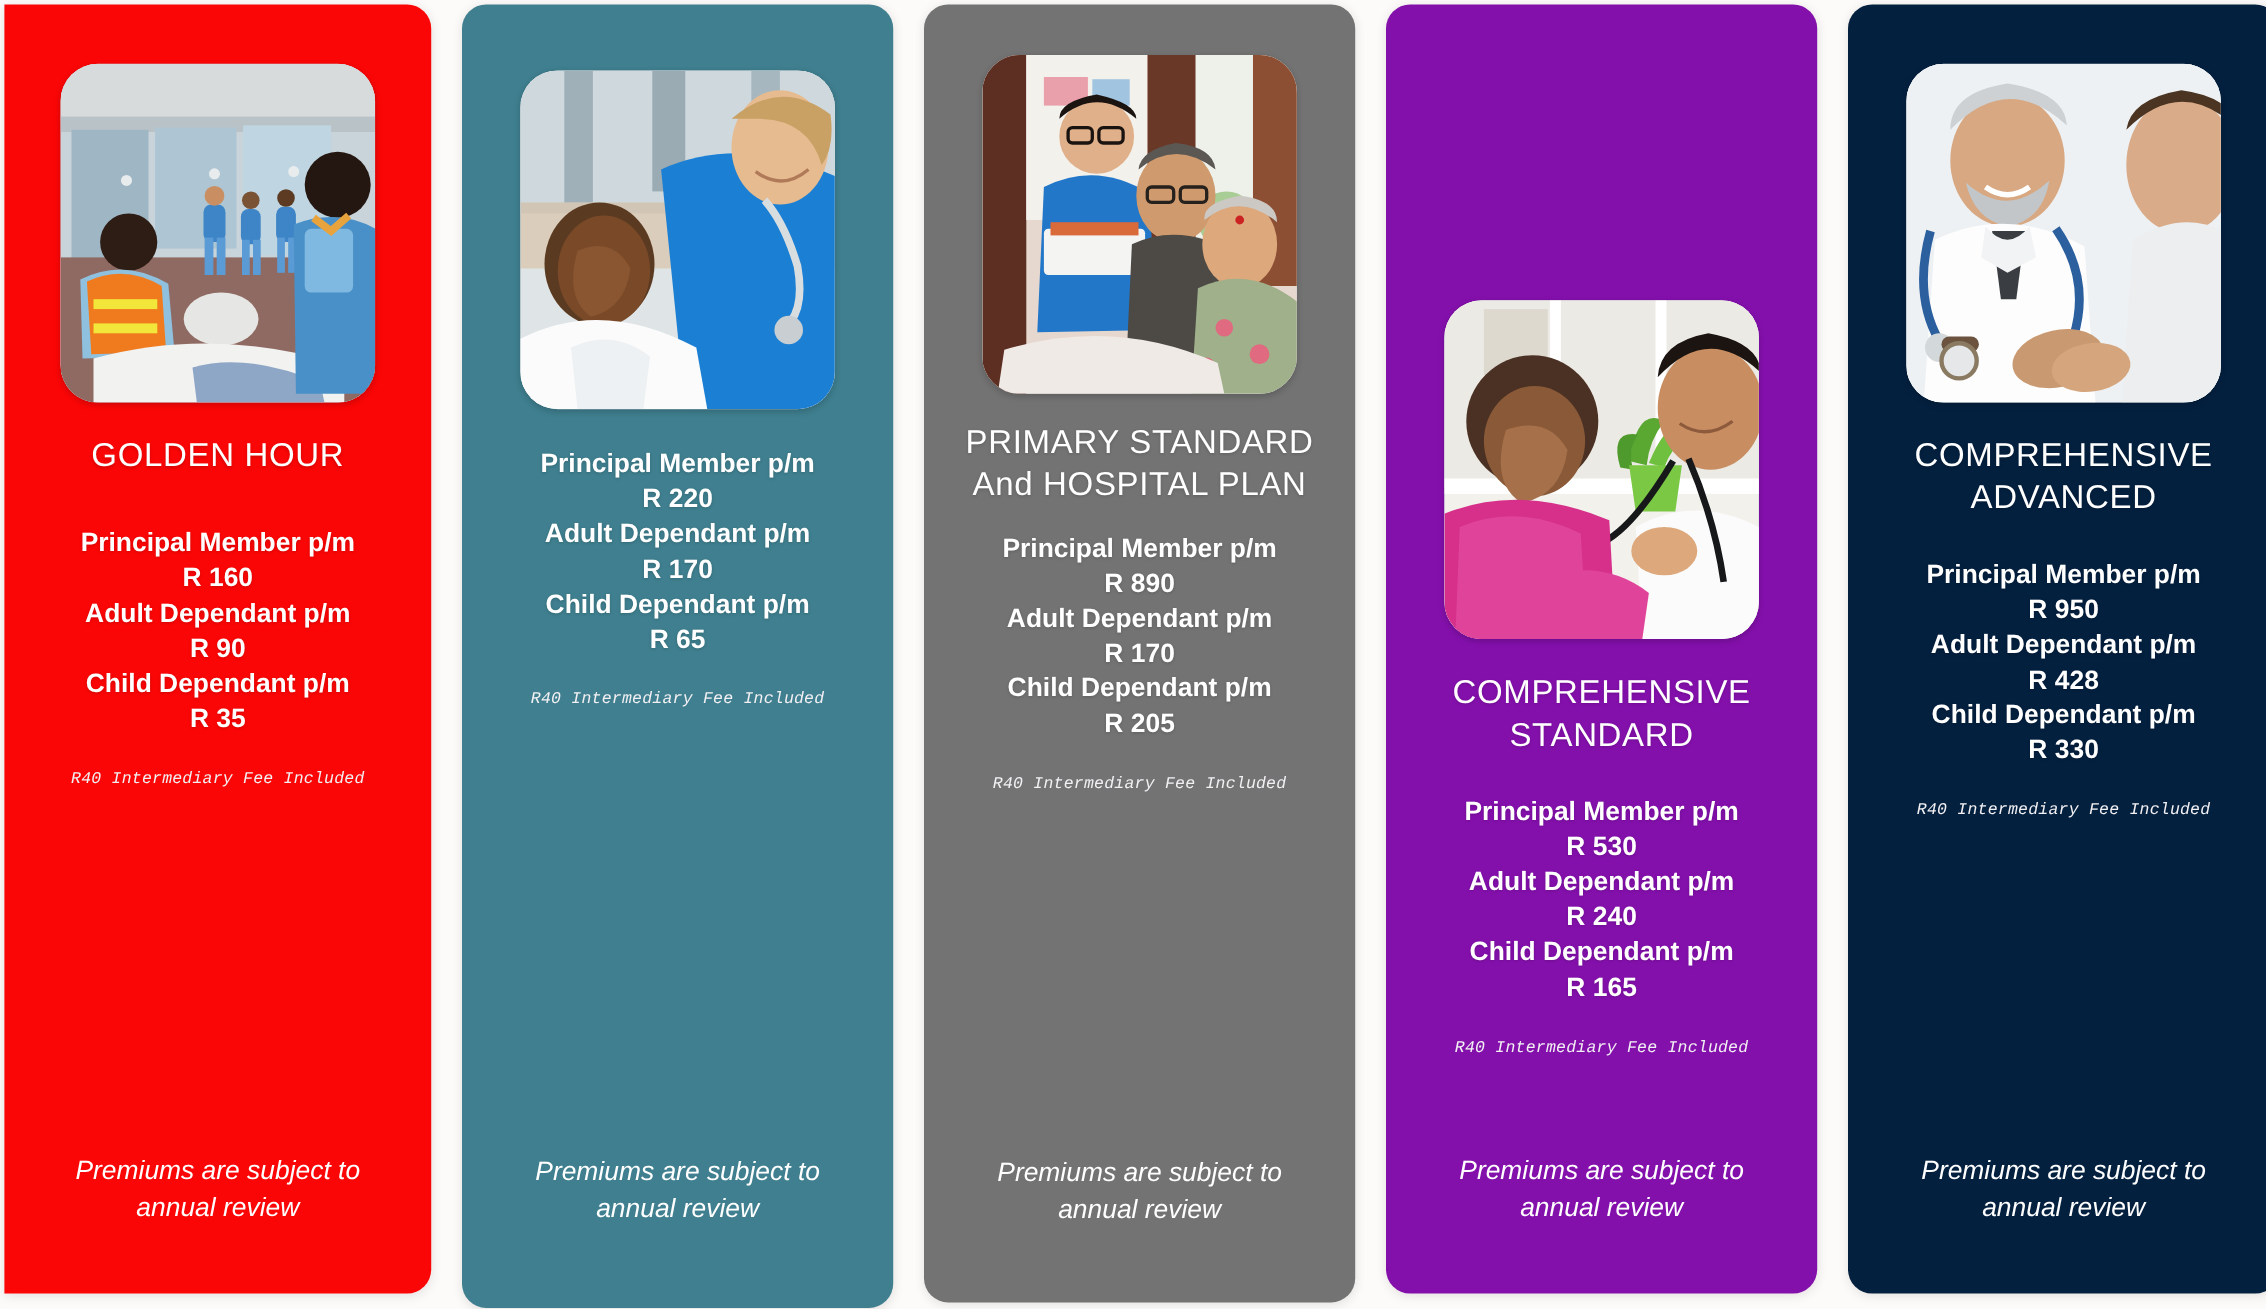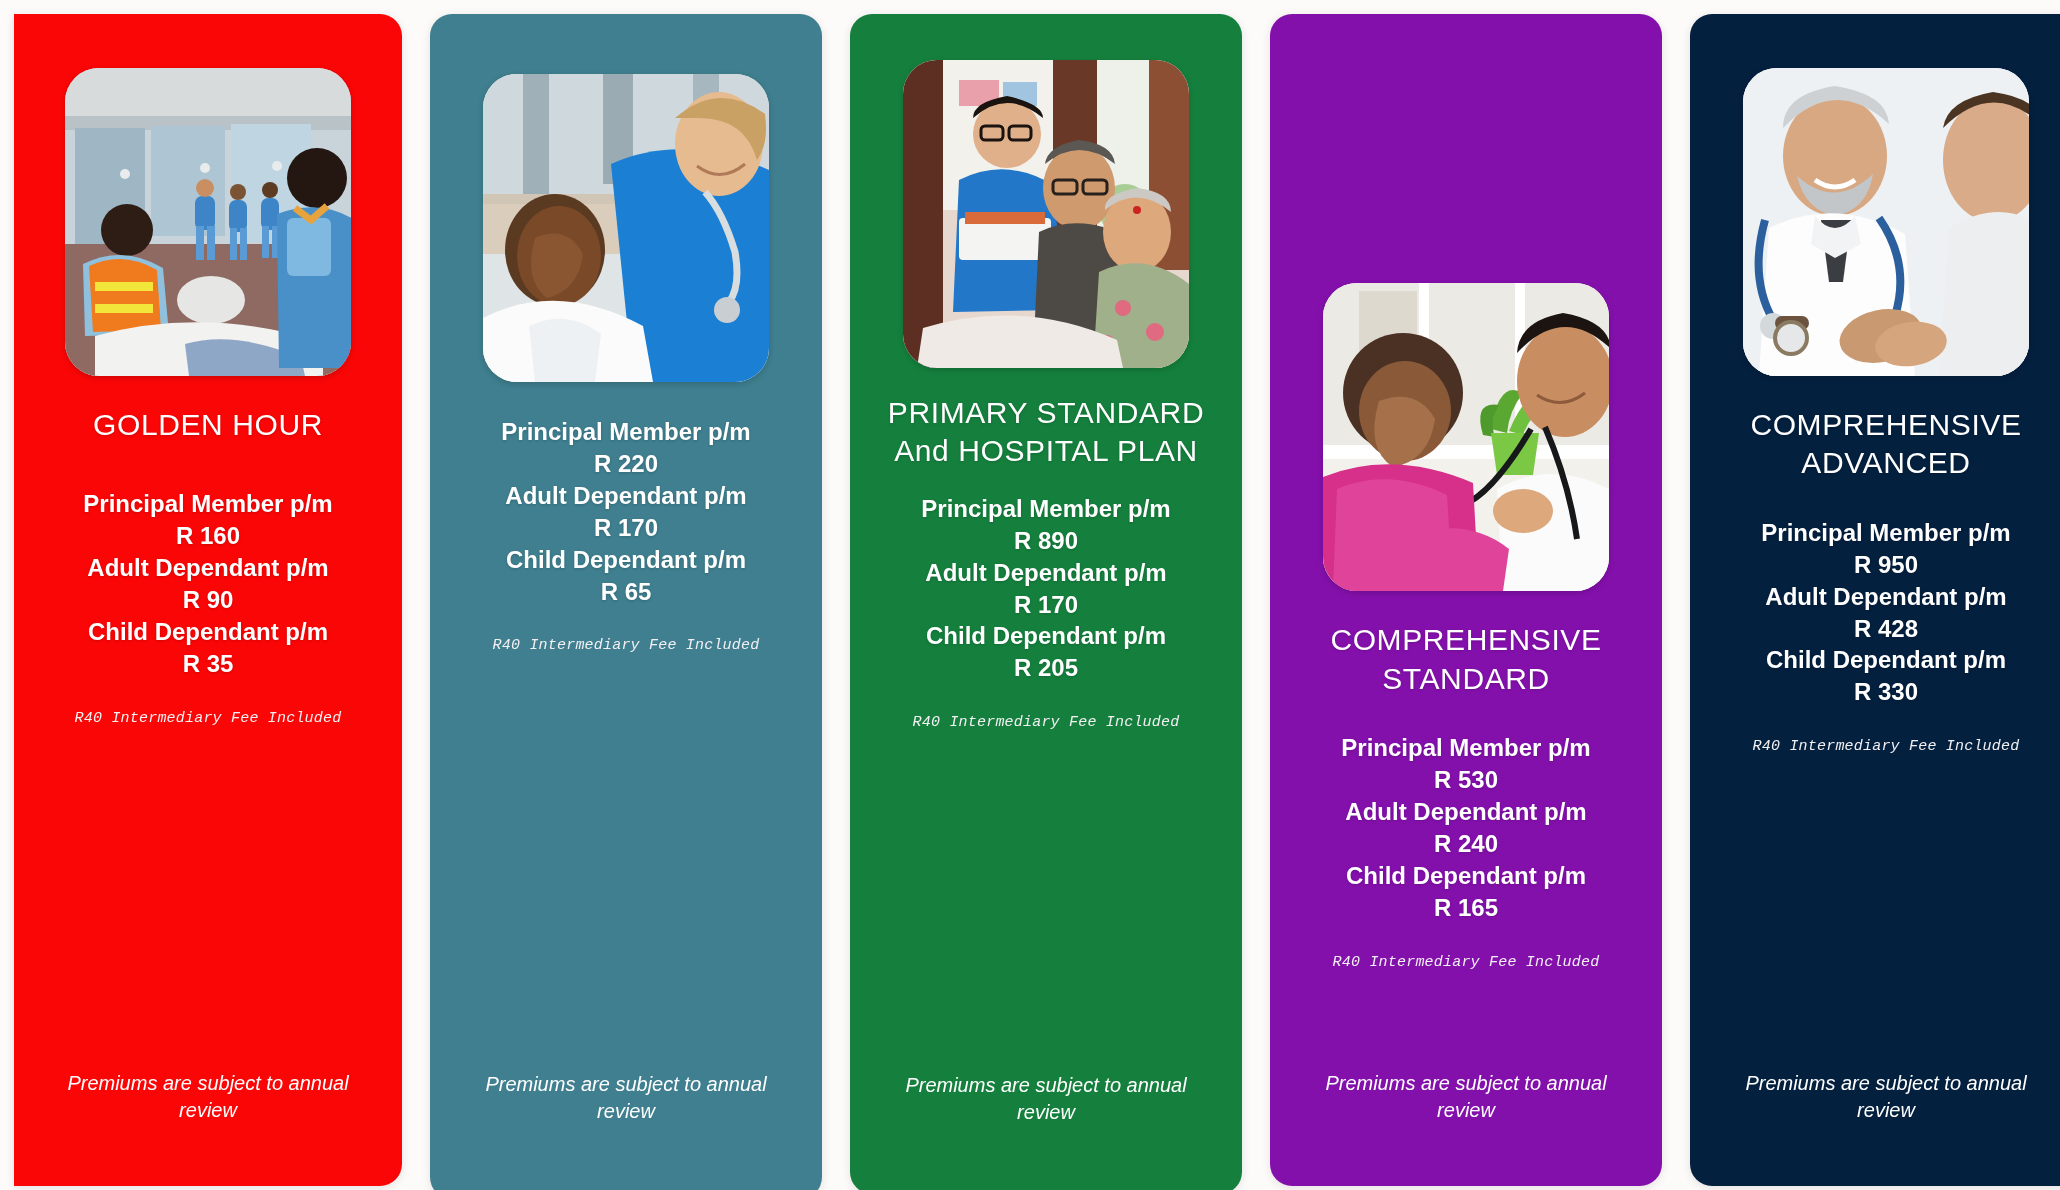--- a/index.html
+++ b/index.html
@@ -11,21 +11,21 @@
     font-family: "Liberation Sans", sans-serif;
     overflow: hidden;
   }
 
   .plans-row {
     width: 2060px;
     height: 1190px;
     display: flex;
     align-items: flex-start;
     gap: 28px;
-    padding: 14px;
+    padding: 4px;
   }
 
   .plan-card {
     position: relative;
     flex: 0 0 auto;
     border-radius: 22px;
     display: flex;
     flex-direction: column;
     align-items: center;
     overflow: hidden;
@@ -100,21 +100,21 @@
 
   .review-note {
     position: absolute;
     left: 0;
     right: 0;
     bottom: 62px;
     margin: 0 auto;
     width: 300px;
     text-align: center;
     color: #ffffff;
-    font-size: 20px;
+    font-size: 24px;
     font-style: italic;
     line-height: 1.35;
   }
   .plan-card.c1 .review-note { bottom: 74px; }
   .plan-card.c2 .review-note { bottom: 68px; }
 </style>
 </head>
 <body style="background: rgb(253, 251, 249);">
 
 <div class="plans-row">
@@ -222,21 +222,21 @@
       <span class="row-value">R 220</span>
       <span class="row-label">Adult Dependant p/m</span>
       <span class="row-value">R 170</span>
       <span class="row-label">Child Dependant p/m</span>
       <span class="row-value">R 65</span>
     </div>
     <div class="fee-note">R40 Intermediary Fee Included</div>
     <div class="review-note">Premiums are subject to annual review</div>
   </div>
 
-  <div class="plan-card c2" style="background: #15803d;">
+  <div class="plan-card c2" style="background: #737373;">
     <div class="thumb-wrap">
       <svg class="thumb-svg" viewBox="0 0 286 308" preserveAspectRatio="xMidYMid slice">
         <defs>
             <clipPath id="cp2">
               <rect width="286" height="308"></rect>
             </clipPath>
           </defs>
         <g clip-path="url(#cp2)">
           <rect width="286" height="308" fill="#e7d8cf"></rect>
           <rect x="0" y="0" width="40" height="308" fill="#5c2f22"></rect>

